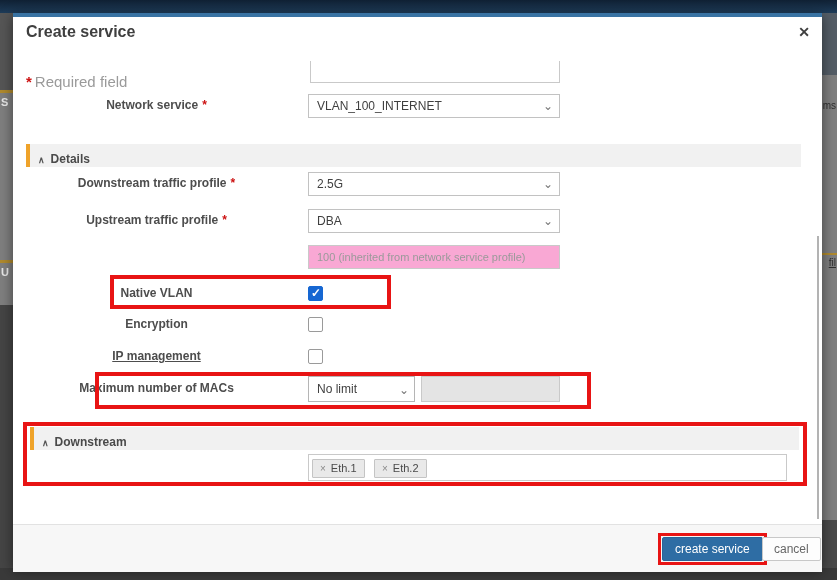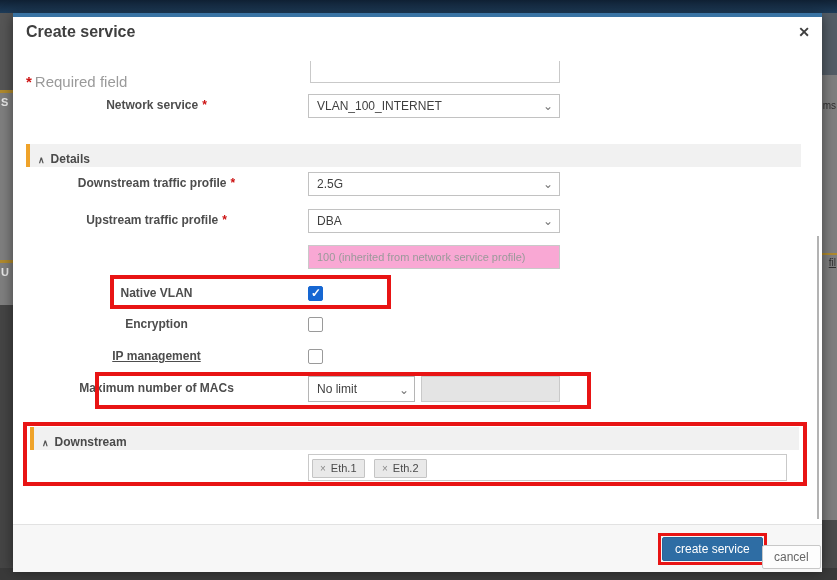--- a/index.html
+++ b/index.html
@@ -80,21 +80,21 @@
   .scrollbar-line { position:absolute; left:804px; top:219px; width:2px; height:283px; background:#b3b3b3; }
 
   .modal-footer { position:absolute; left:0; top:507px; width:100%; height:48px;
                   background:#f7f7f7; border-top:1px solid #e2e2e2; }
   .create-wrap { position:absolute; left:645px; top:8px; border:3px solid #e81414; padding:1px; }
   .btn-create { display:block; background:#2e6da4; color:#fff; border:1px solid #2a6398;
                 font-size:12px; font-family:"Liberation Sans", sans-serif;
                 padding:4px 12px; cursor:pointer; border-radius:2px; }
   .btn-cancel { position:absolute; left:749px; top:12px; background:#fdfdfd; color:#666;
                 border:1px solid #c8c8c8; font-size:12px; font-family:"Liberation Sans", sans-serif;
-                padding:4px 11px; cursor:pointer; border-radius:2px;margin-top:8px; }
+                padding:4px 11px; cursor:pointer; border-radius:2px; }
 </style>
 </head>
 <body>
 
 <div class="backdrop">
   <div class="topbar"></div>
   <div class="bg-strip-left-top"></div>
   <div class="bg-goldline-l1"></div>
   <div class="bg-frag-s">S</div>
   <div class="bg-goldline-l2"></div>

